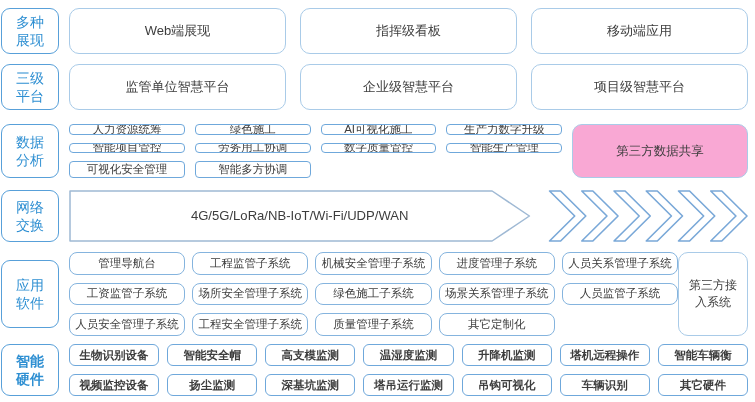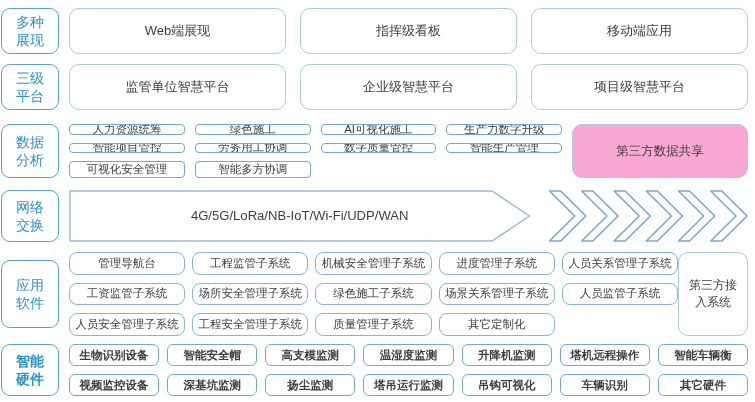--- a/index.html
+++ b/index.html
@@ -198,22 +198,22 @@
 硬件</div>
     <div class="row-content hw-grid">
       <div class="hwbox">生物识别设备</div>
       <div class="hwbox">智能安全帽</div>
       <div class="hwbox">高支模监测</div>
       <div class="hwbox">温湿度监测</div>
       <div class="hwbox">升降机监测</div>
       <div class="hwbox">塔机远程操作</div>
       <div class="hwbox">智能车辆衡</div>
       <div class="hwbox">视频监控设备</div>
+      <div class="hwbox">扬尘监测</div>
       <div class="hwbox">深基坑监测</div>
-      <div class="hwbox">扬尘监测</div>
       <div class="hwbox">塔吊运行监测</div>
       <div class="hwbox">吊钩可视化</div>
       <div class="hwbox">车辆识别</div>
       <div class="hwbox">其它硬件</div>
     </div>
   </div>
 
 </div>
 
 </body></html>

